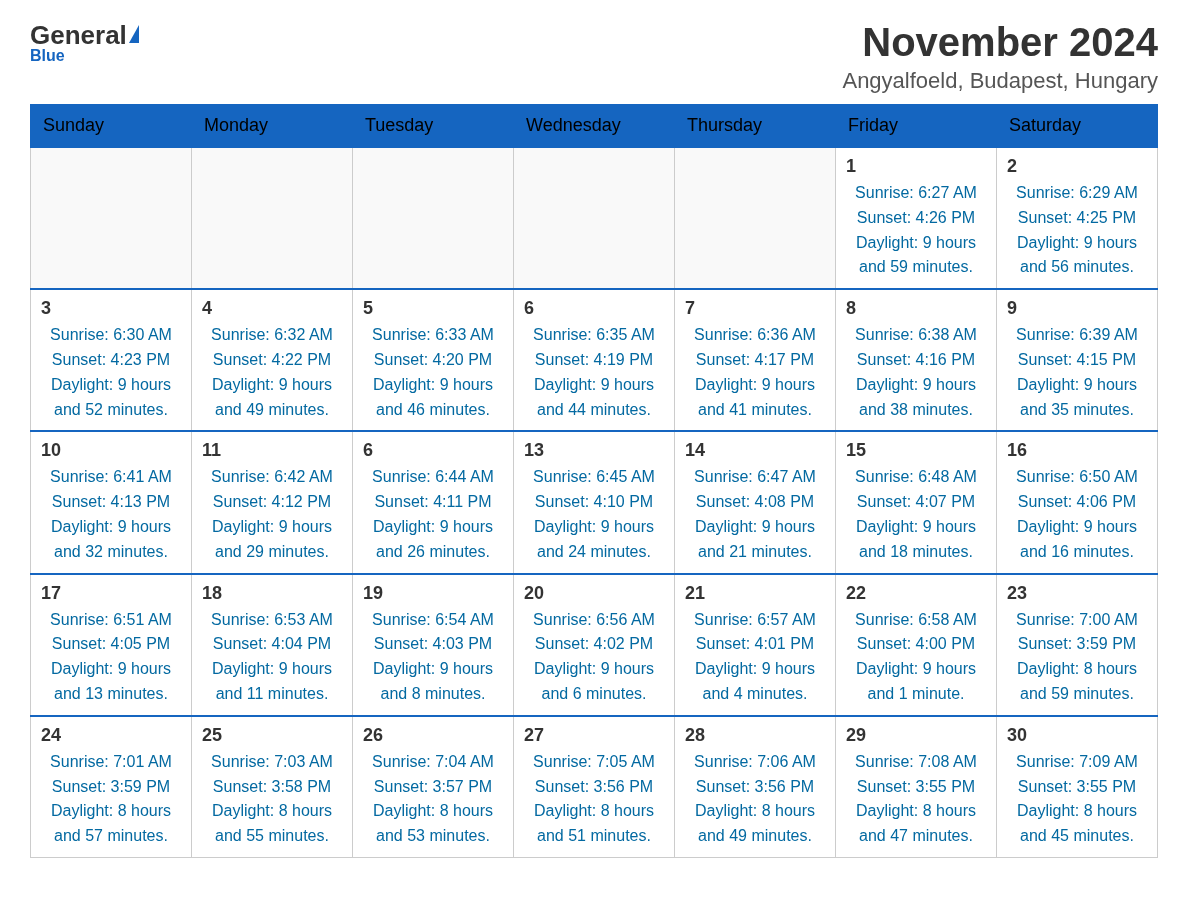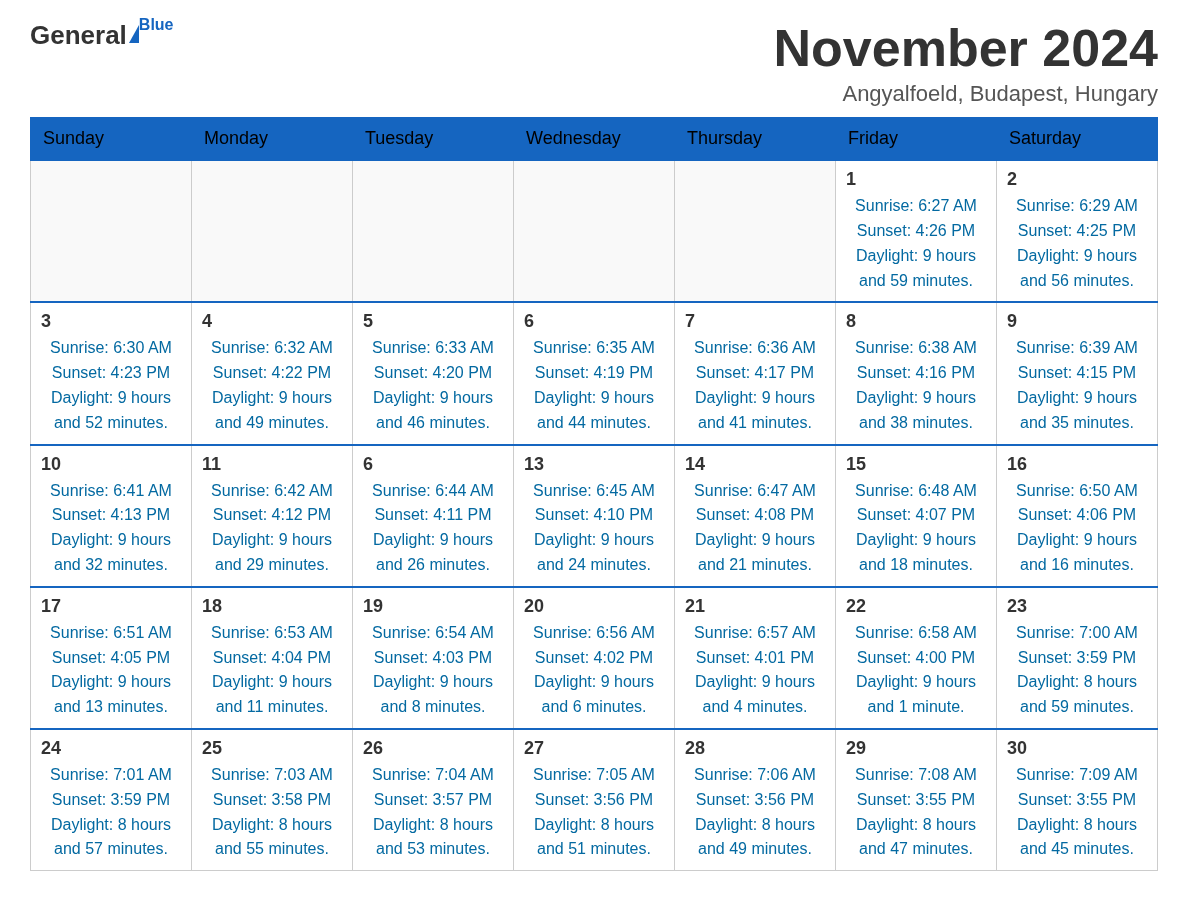--- a/index.html
+++ b/index.html
@@ -11,21 +11,21 @@
       padding: 20px 30px;
     }
     .header {
       display: flex;
       justify-content: space-between;
       align-items: flex-start;
       margin-bottom: 10px;
     }
     .logo {
       display: flex;
-      flex-direction: row;
+      flex-direction: column;
       align-items: flex-start;
     }
     .logo-text {
       display: flex;
       align-items: center;
       font-size: 26px;
       font-weight: bold;
       color: #333;
     }
     .logo-general { color: #333; }
@@ -41,21 +41,21 @@
     .logo-subtitle {
       font-size: 16px;
       font-weight: bold;
       color: #1565c0;
       margin-top: -4px;
     }
     .title-section {
       text-align: right;
     }
     .month-title {
-      font-size: 52px;
+      font-size: 40px;
       font-weight: bold;
       color: #333;
       line-height: 1.1;
     }
     .location-title {
       font-size: 22px;
       color: #555;
       margin-top: 4px;
     }
     .calendar {

